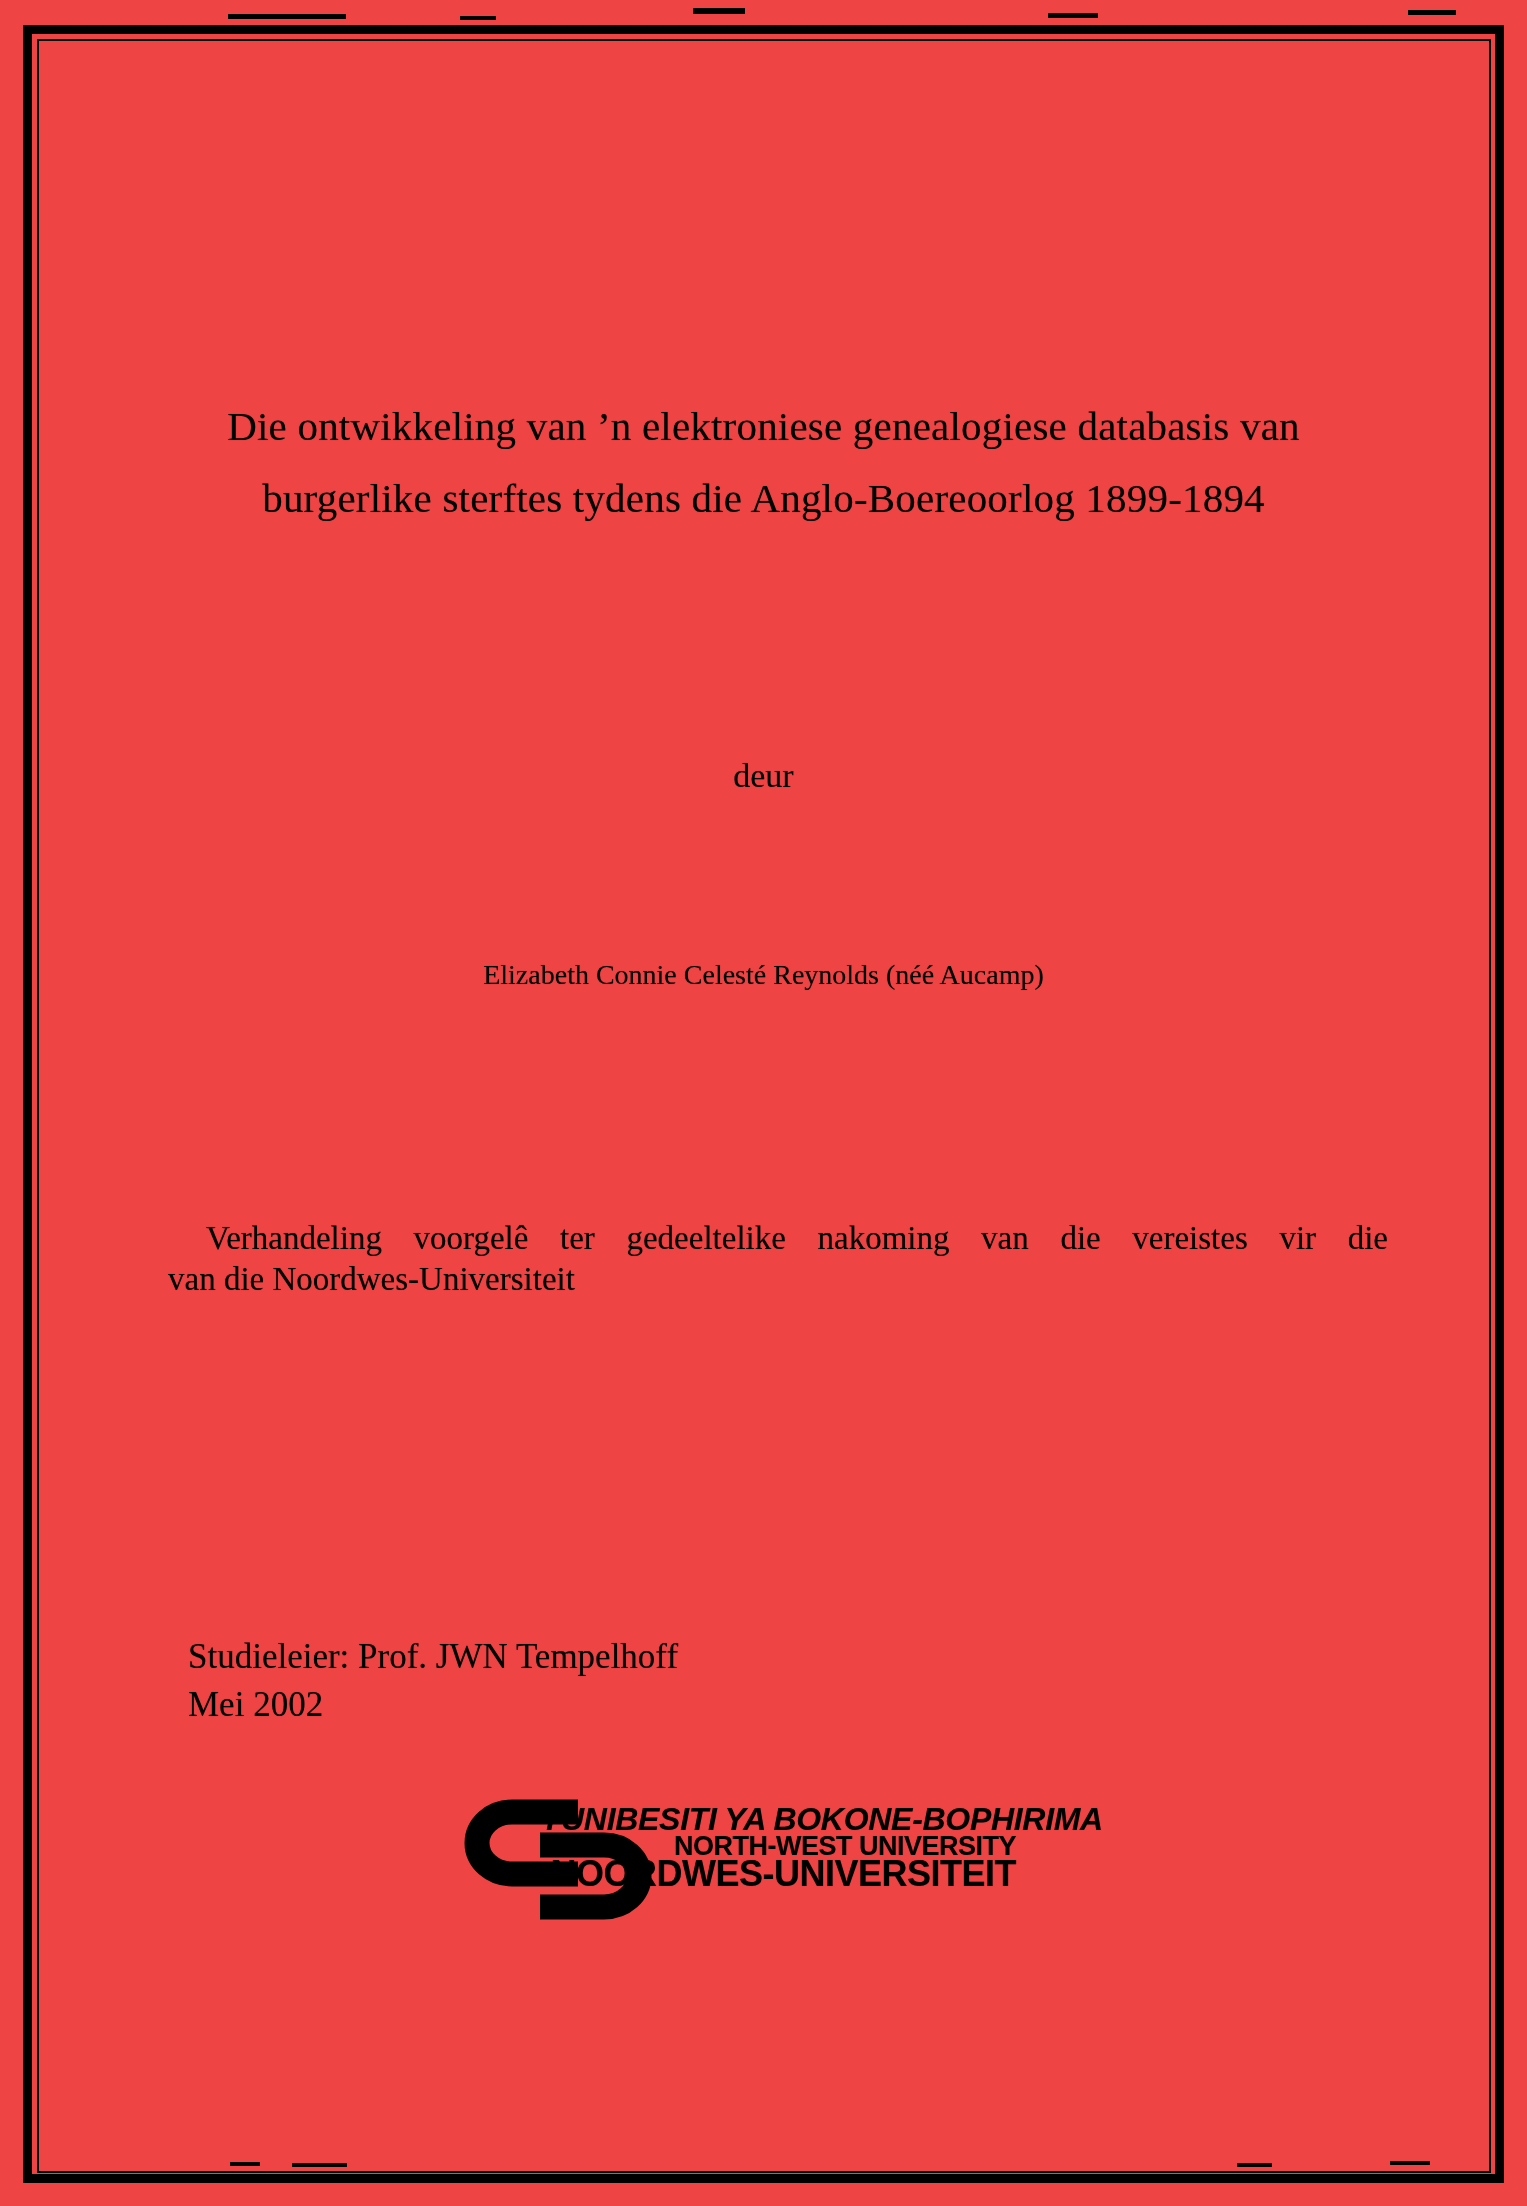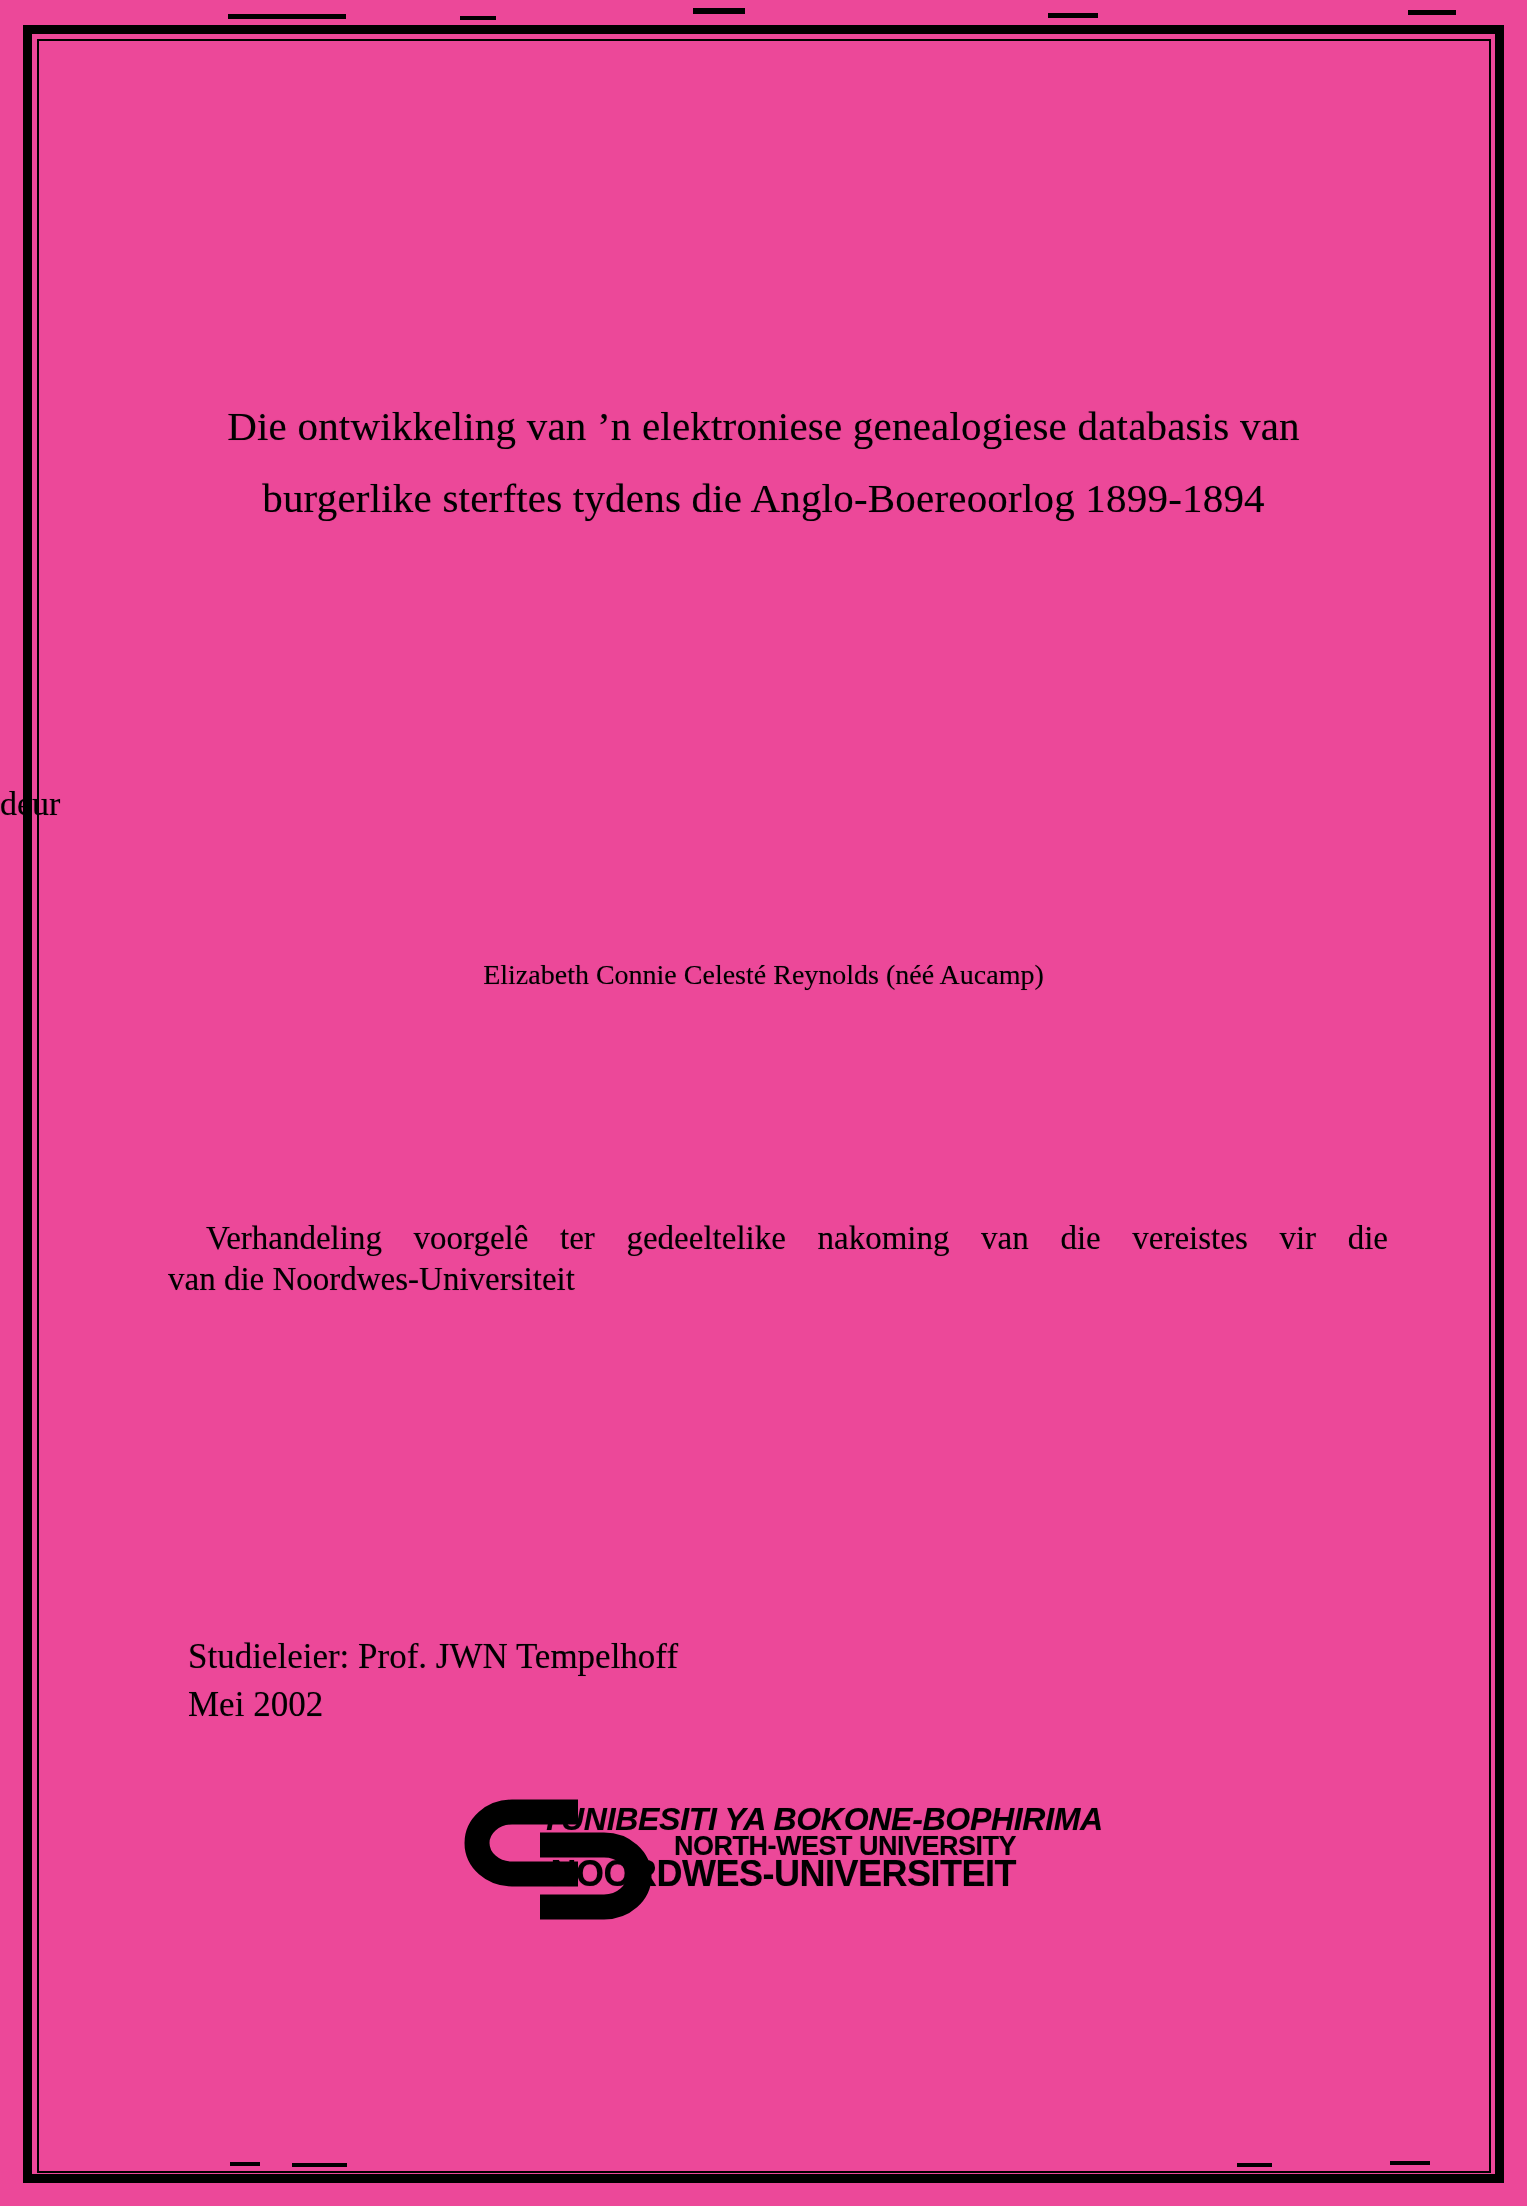--- a/index.html
+++ b/index.html
@@ -1,20 +1,20 @@
 <!DOCTYPE html>
 <html><head>
 <meta charset="utf-8">
 <style>
   html, body { margin: 0; padding: 0; background: #e8e8e8; }
   .page {
     position: relative;
     width: 1527px;
     height: 2206px;
-    background: #ec4899;
+    background: #ef4444;
     overflow: hidden;
     font-family: "Liberation Serif", "DejaVu Serif", serif;
     color: #000;
   }
   
   .frame-outer {
     position: absolute;
     left: 23px; top: 25px;
     width: 1463px; height: 2140px;
     border: 9px solid #000;
@@ -32,22 +32,22 @@
     position: absolute;
     left: 0; right: 0; top: 390px;
     text-align: center;
     font-size: 41px;
     line-height: 72px;
     letter-spacing: 0.2px;
     text-shadow: 0 0 1px rgba(0,0,0,0.35);
   }
   .byline {
     position: absolute;
-    left: 0; right: 0; top: 784px;
-    text-align: left;
+    left: 0; right: 0; top: 756px;
+    text-align: center;
     font-size: 34px;
     line-height: 40px;
     text-shadow: 0 0 1px rgba(0,0,0,0.35);
   }
   .author {
     position: absolute;
     left: 0; right: 0; top: 952px;
     text-align: center;
     font-size: 28px;
     line-height: 45px;

